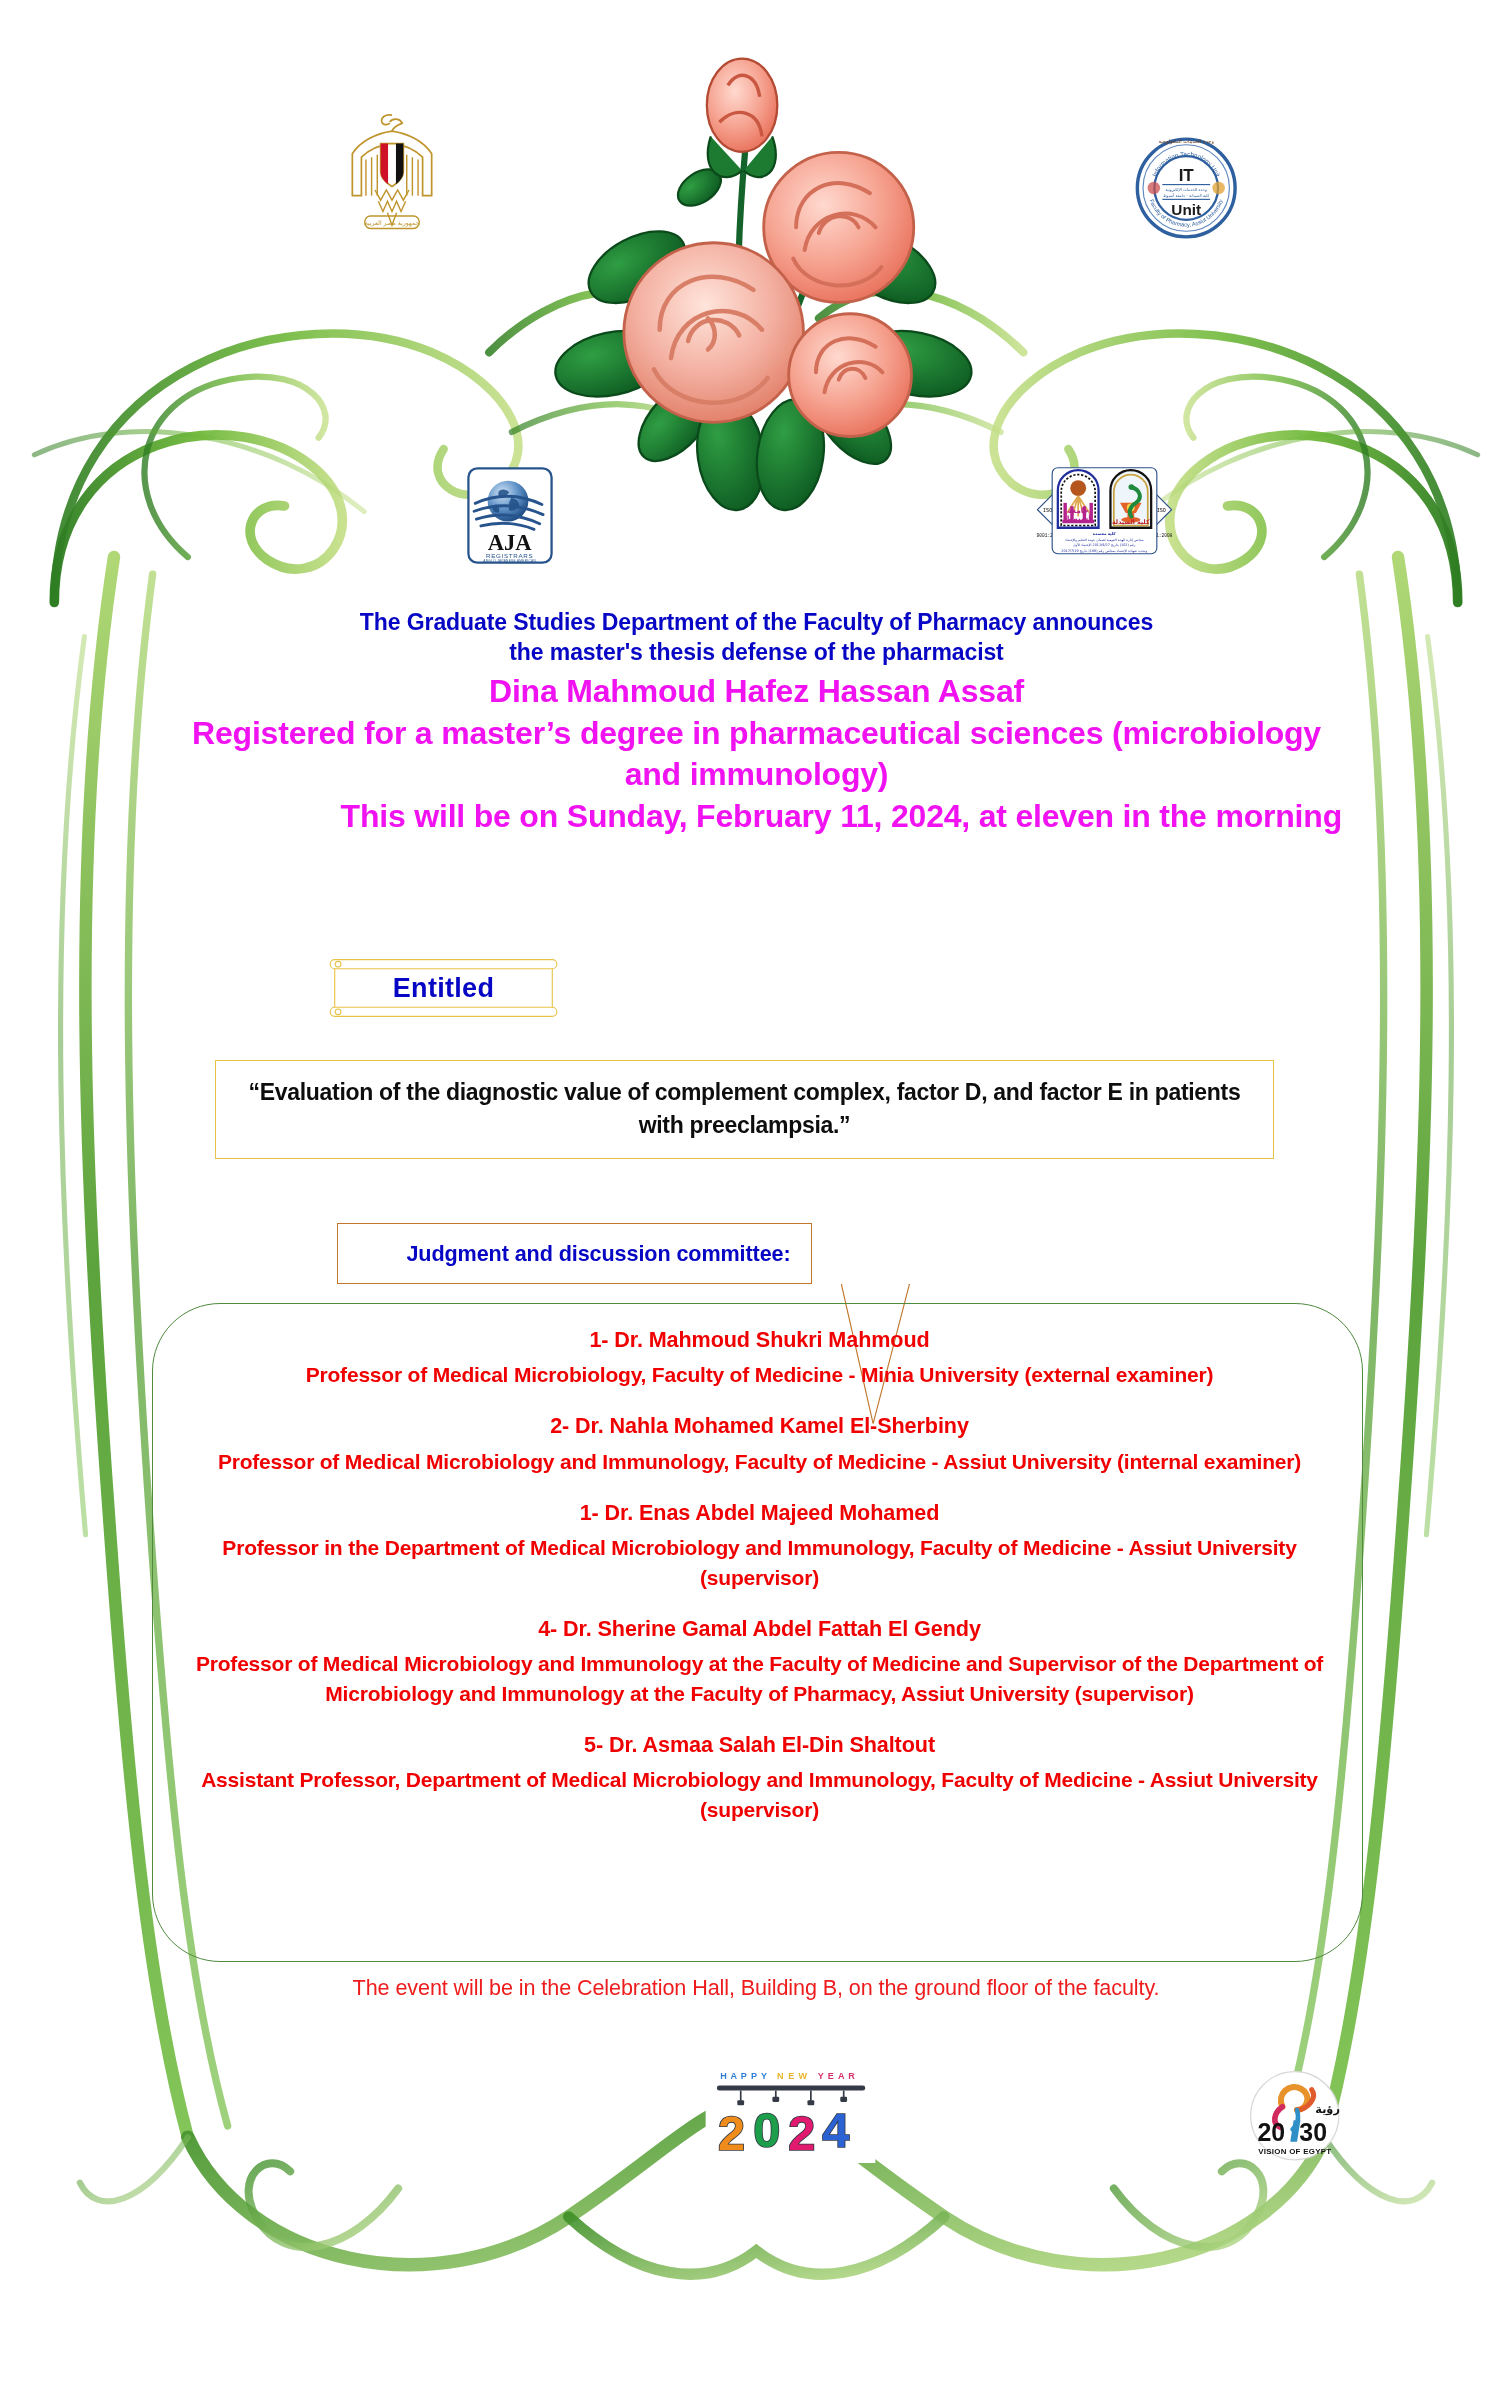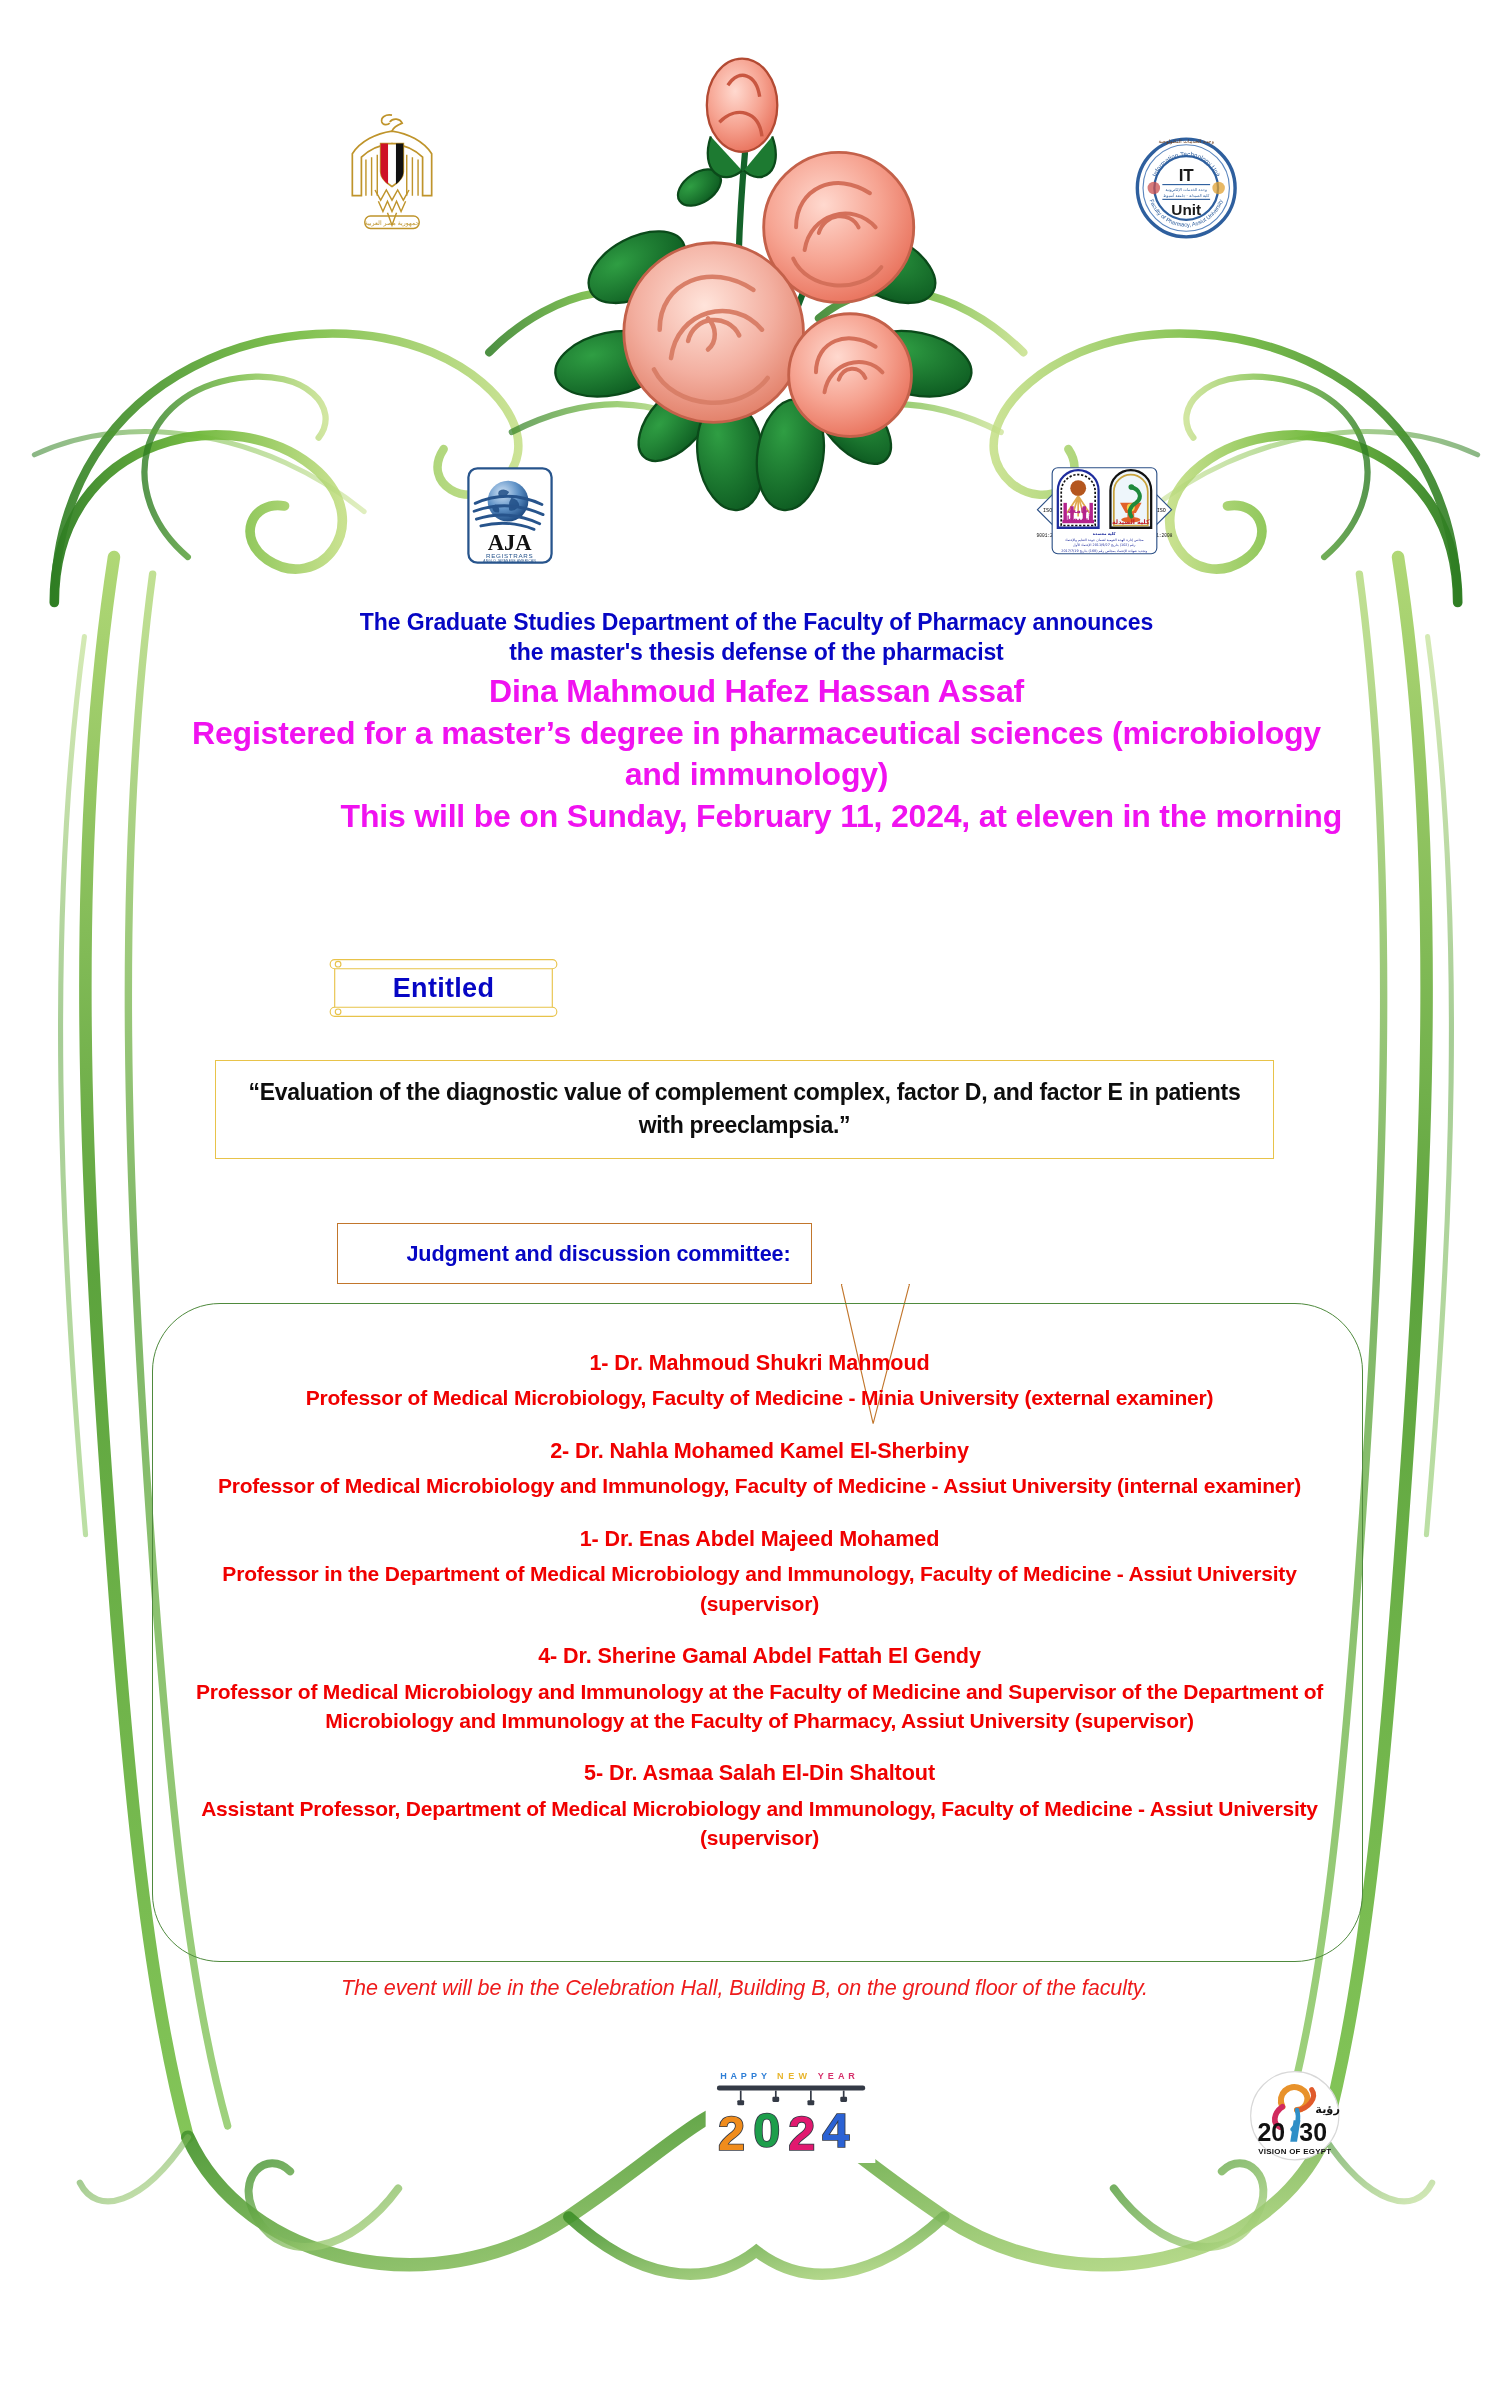--- a/index.html
+++ b/index.html
@@ -74,33 +74,31 @@
   }
   .committee-list{
     position:absolute;left:171px;top:1325px;width:1177px;
     text-align:center;
   }
   .member{margin-bottom:21.6px;}
   .member:last-child{margin-bottom:0;}
   .member-name{
     color:#f00000;font-weight:bold;font-size:21.6px;line-height:1.38;
     letter-spacing:-0.1px;
-    margin-top:23px;
   }
   .member-title{
     color:#f00000;font-weight:bold;font-size:21px;line-height:1.40;
     letter-spacing:-0.2px;margin-top:5.7px;
   }
 
   
   .venue{
     position:absolute;left:341px;top:1973px;width:830px;
-    color:#ee1c1c;font-size:21.6px;line-height:1.38;
+    text-align:center;color:#ee1c1c;font-size:21.6px;line-height:1.38;
     letter-spacing:-0.1px;
-    font-style:italic;
   }
 </style>
 </head>
 <body>
 
 <div class="page">
 
   <svg class="frame-svg" viewBox="0 0 2659 4224">
     <defs>
       <linearGradient id="gGreen" x1="0" y1="0" x2="1" y2="0">

